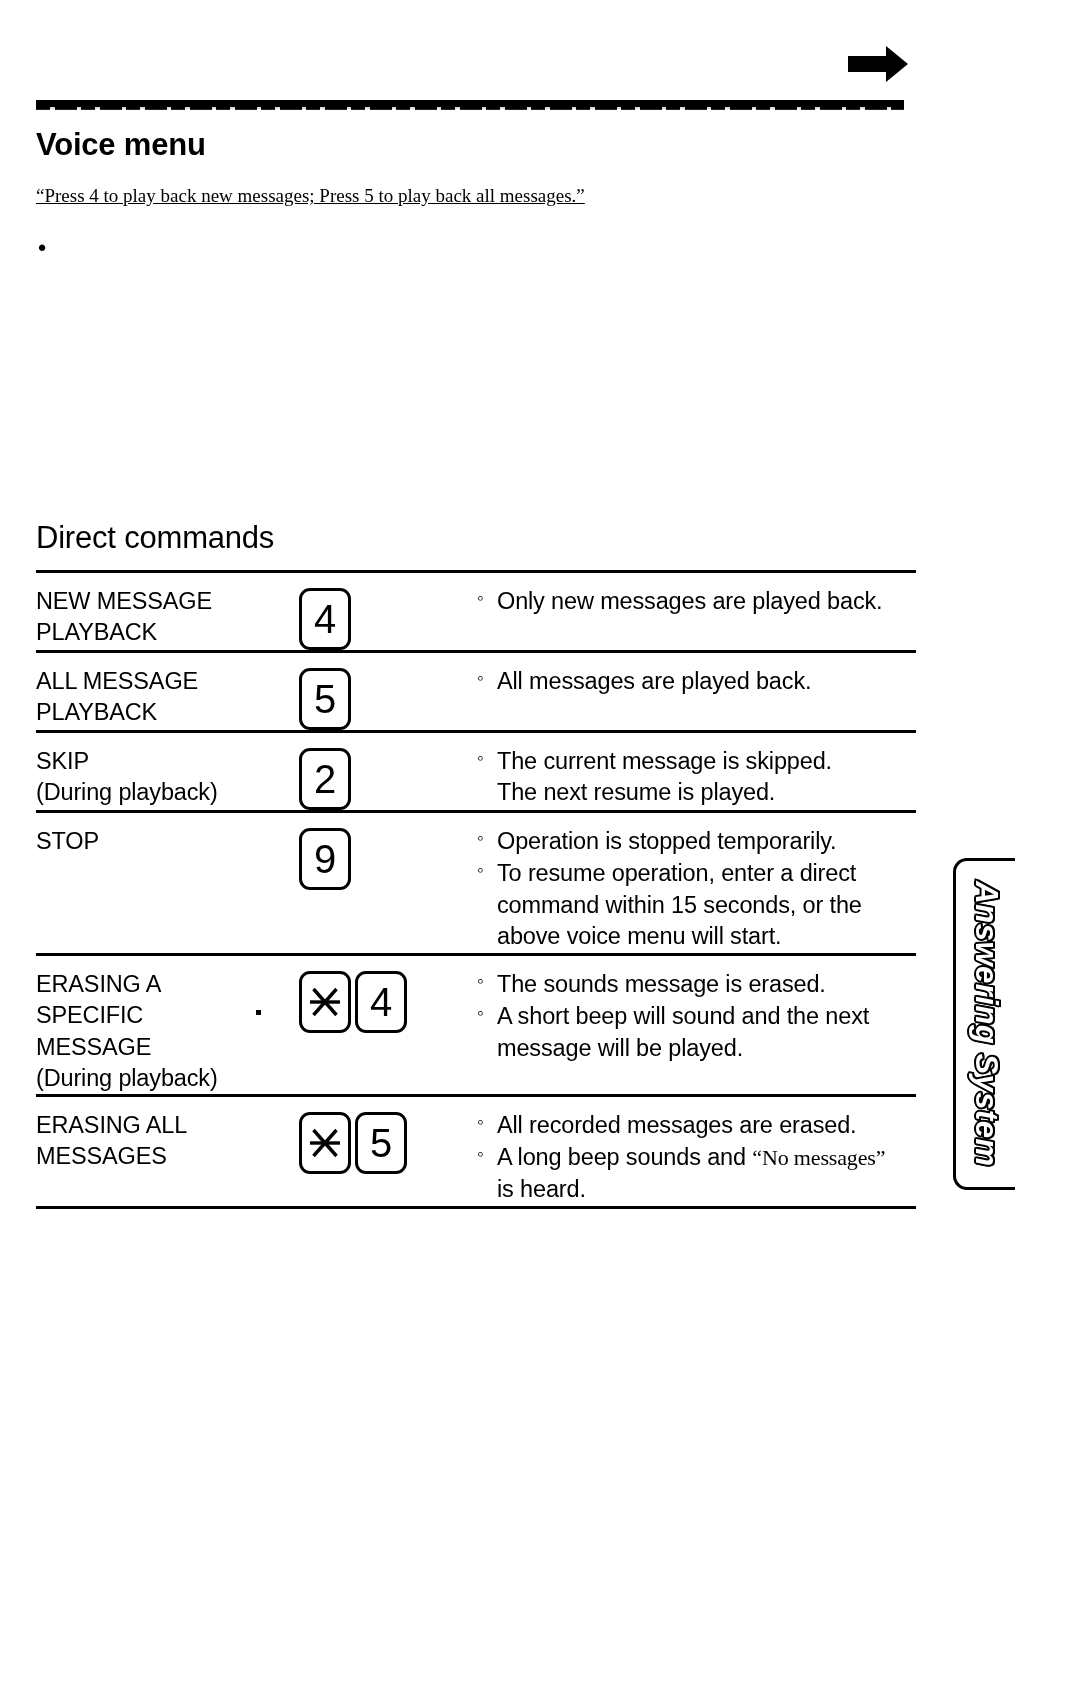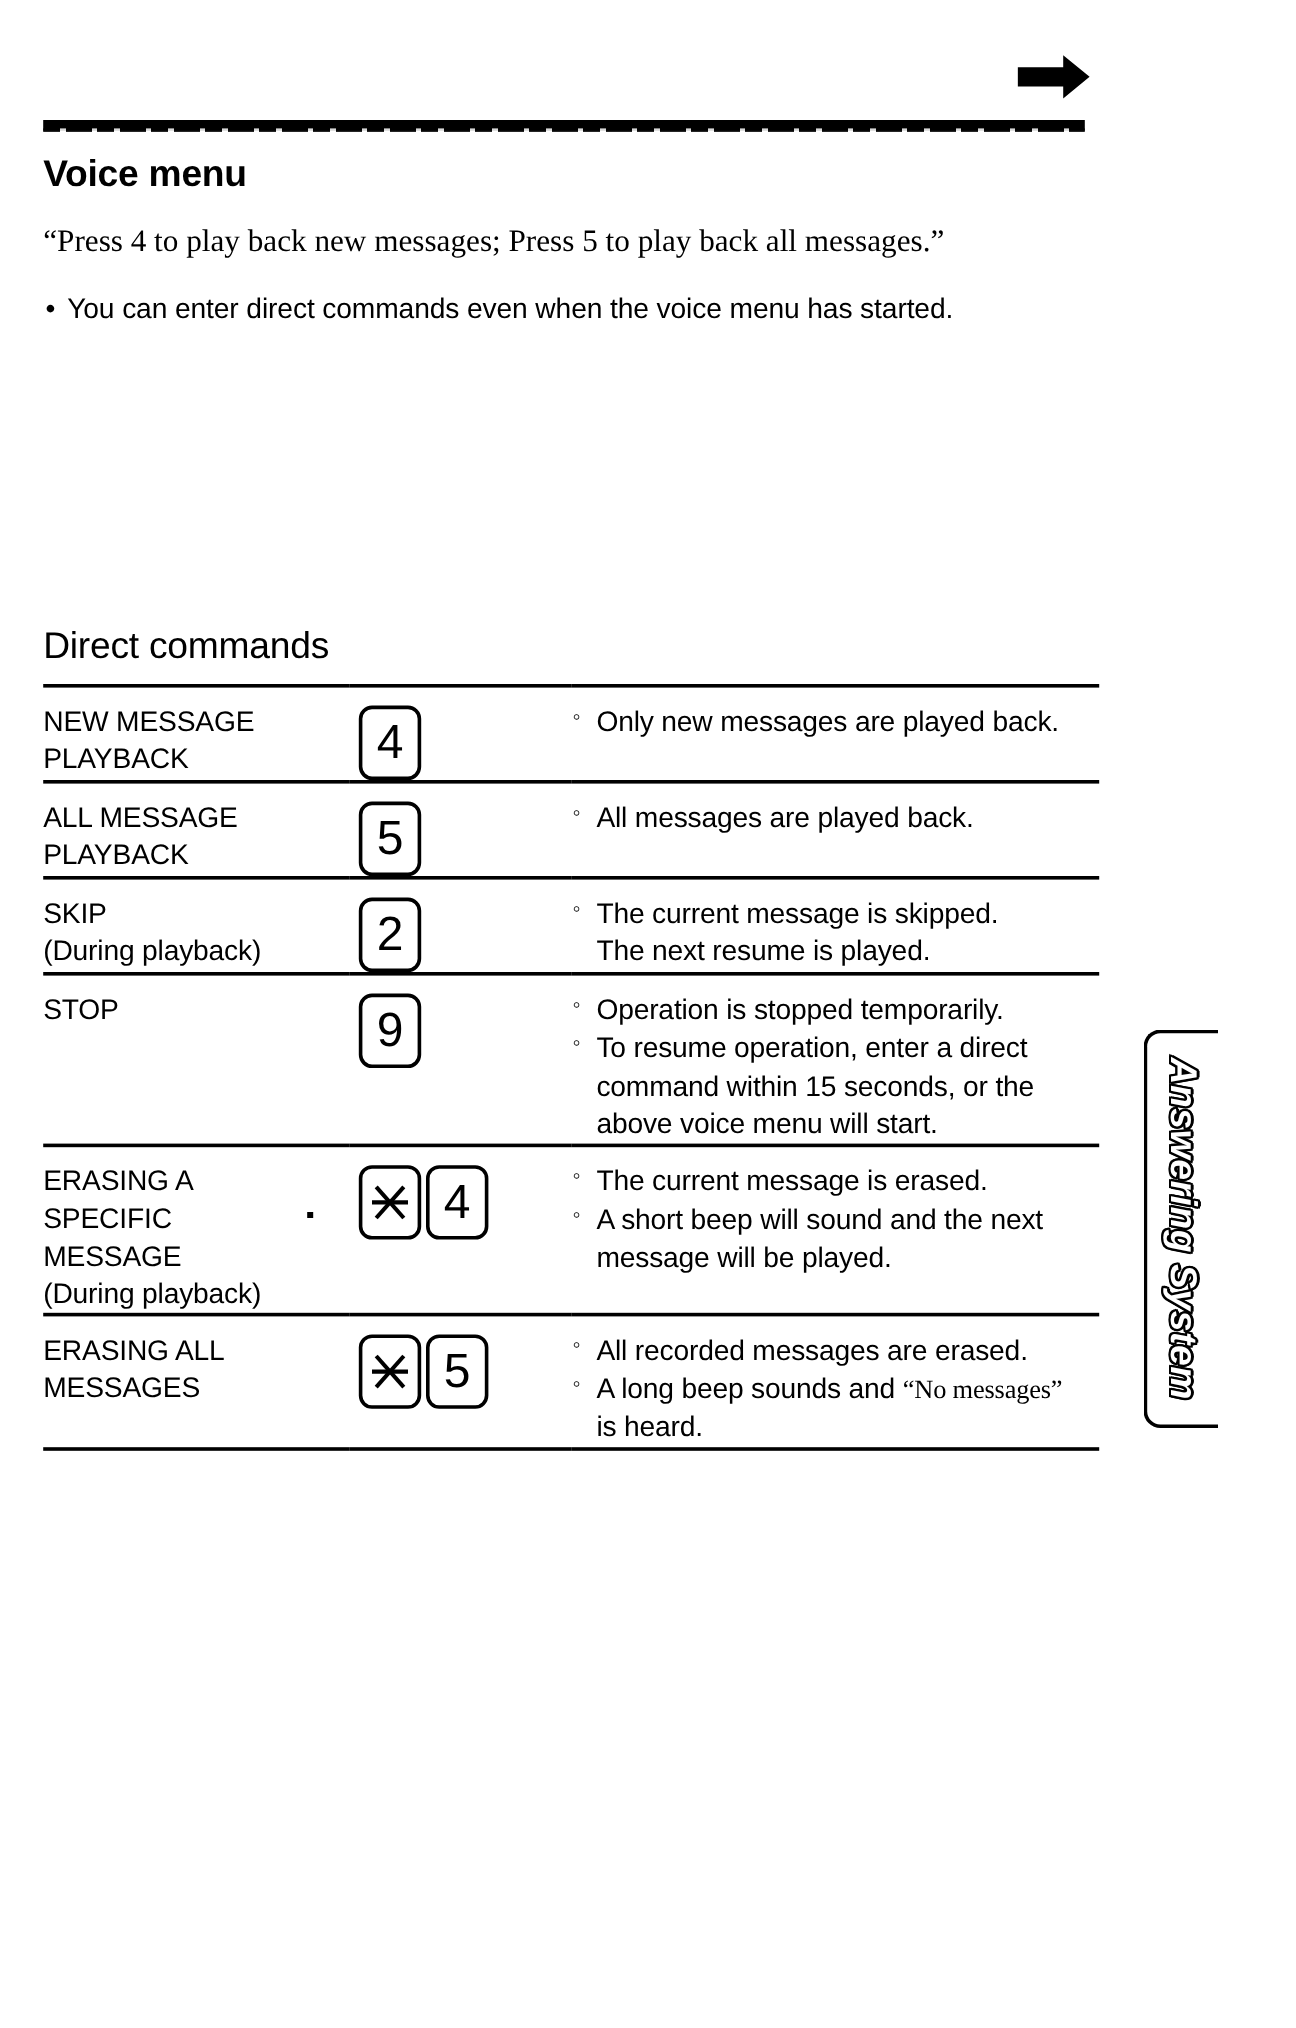--- a/index.html
+++ b/index.html
@@ -83,23 +83,24 @@
     font-weight: bold;
     font-size: 20px;
     letter-spacing: 0.4px;
     line-height: 1.15;
     vertical-align: 1px;
     margin: 0 1px;
   }
 
   p.voice-quote {
     font-family: "Liberation Serif", serif;
-    font-size: 26px;
+    font-size: 19px;
     line-height: 1.3;
     margin: 0 0 24px 0;
+    text-decoration: underline;
   }
 
   ul.plain {
     list-style: none;
     margin: 0;
     padding: 0;
   }
   ul.plain li {
     position: relative;
     padding-left: 20px;
@@ -285,21 +286,20 @@
 
   <div class="col">
     <h2 class="sect-title">Voice menu</h2>
 
 
     <p class="voice-quote">“Press 4 to play back new messages; Press 5 to play back all messages.”</p>
 
     <ul class="plain">
       <li>
         <span class="dot">•</span>
-        <span>You can enter direct commands even when the voice menu has started.</span>
       </li>
     </ul>
   </div>
 
   <div class="dc-wrap">
     <h2 class="dc-title">Direct commands</h2>
 
     <table class="cmd">
       <tbody>
 
@@ -417,21 +417,21 @@
                   </g>
                 </svg>
               </div>
               <div class="keycap">4</div>
             </div>
           </td>
           <td class="c-desc">
             <ul class="desc-list">
               <li>
                 <span class="obullet">◦</span>
-                <span>The current message is erased.</span>
+                <span>The sounds message is erased.</span>
               </li>
               <li>
                 <span class="obullet">◦</span>
                 <span>A short beep will sound and the next</span>
                 <span class="cont">message will be played.</span>
               </li>
             </ul>
           </td>
         </tr>
 

